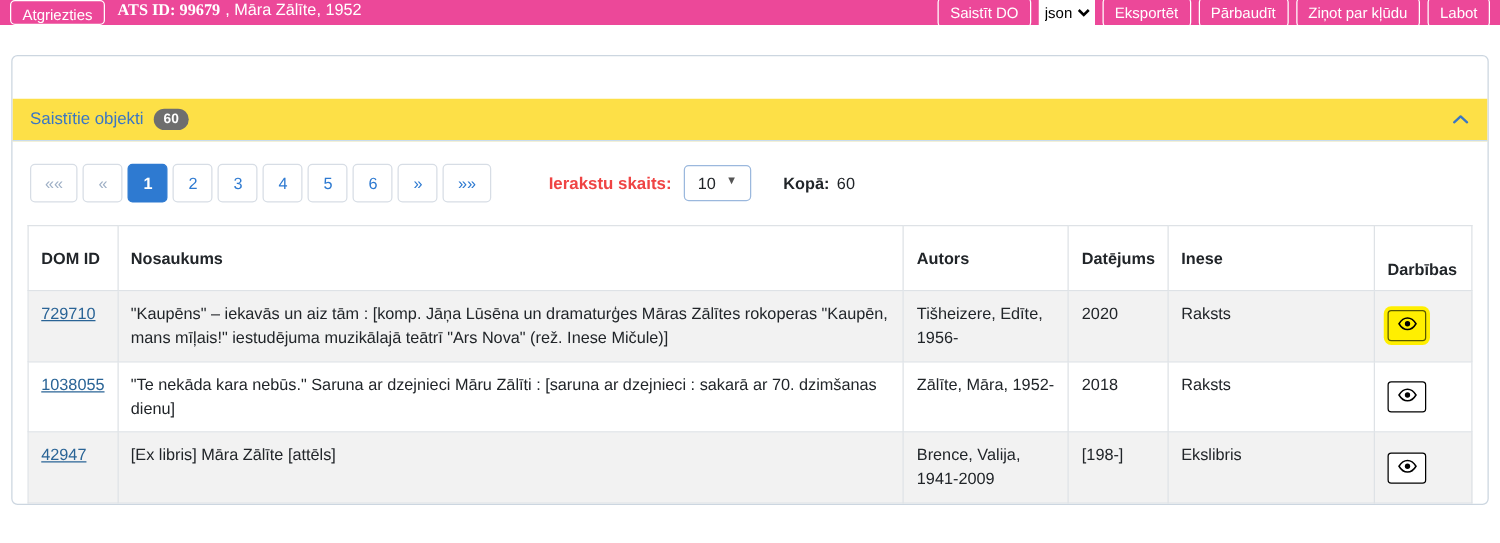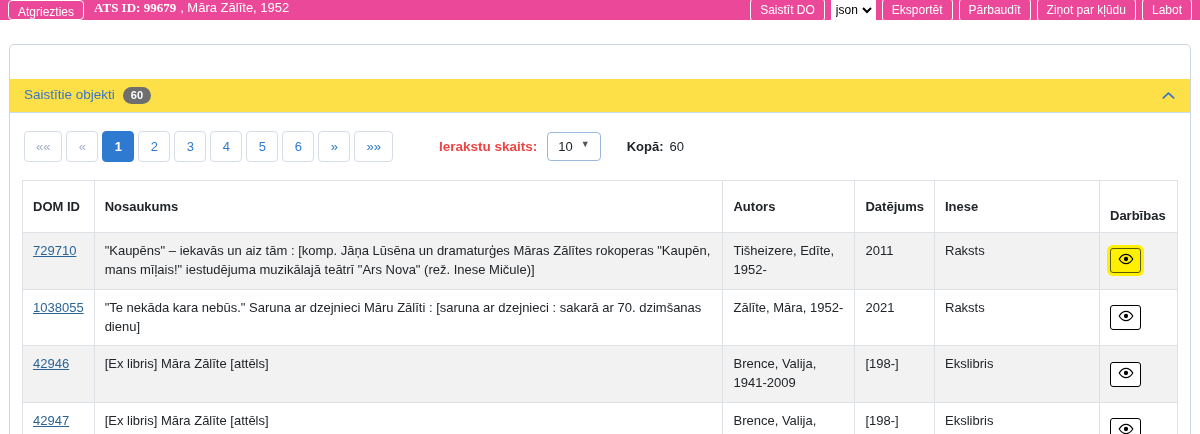--- a/index.html
+++ b/index.html
@@ -154,53 +154,38 @@
           <th>Autors</th>
           <th>Datējums</th>
           <th>Inese</th>
           <th class="th-darbibas">Darbības</th>
         </tr>
       </thead>
       <tbody>
         <tr>
           <td><a href="#" class="id-link">729710</a></td>
           <td>"Kaupēns" – iekavās un aiz tām : [komp. Jāņa Lūsēna un dramaturģes Māras Zālītes rokoperas "Kaupēn, mans mīļais!" iestudējuma muzikālajā teātrī "Ars Nova" (rež. Inese Mičule)]</td>
-          <td>Tišheizere, Edīte, 1952-</td>
-          <td>2011</td>
+          <td>Tišheizere, Edīte, 1956-</td>
+          <td>2020</td>
           <td>Raksts</td>
           <td class="c-act">
             <button class="eye-btn highlighted">
               <span><svg width="16" height="14" viewBox="0 0 24 20">
                     <path d="M12 3C6 3 1.8 10 1.8 10S6 17 12 17s10.2-7 10.2-7S18 3 12 3z" fill="none" stroke="#000" stroke-width="1.8"></path>
                     <circle cx="12" cy="10" r="3.2" fill="#000"></circle>
                   </svg></span>
             </button>
           </td>
         </tr>
         <tr>
           <td><a href="#" class="id-link">1038055</a></td>
           <td>"Te nekāda kara nebūs." Saruna ar dzejnieci Māru Zālīti : [saruna ar dzejnieci : sakarā ar 70. dzimšanas dienu]</td>
           <td>Zālīte, Māra, 1952-</td>
-          <td>2021</td>
+          <td>2018</td>
           <td>Raksts</td>
-          <td class="c-act">
-            <button class="eye-btn">
-              <span><svg width="16" height="14" viewBox="0 0 24 20">
-                    <path d="M12 3C6 3 1.8 10 1.8 10S6 17 12 17s10.2-7 10.2-7S18 3 12 3z" fill="none" stroke="#000" stroke-width="1.8"></path>
-                    <circle cx="12" cy="10" r="3.2" fill="#000"></circle>
-                  </svg></span>
-            </button>
-          </td>
-        </tr>
-        <tr>
-          <td><a href="#" class="id-link">42946</a></td>
-          <td>[Ex libris] Māra Zālīte [attēls]</td>
-          <td>Brence, Valija, 1941-2009</td>
-          <td>[198-]</td>
-          <td>Ekslibris</td>
           <td class="c-act">
             <button class="eye-btn">
               <span><svg width="16" height="14" viewBox="0 0 24 20">
                     <path d="M12 3C6 3 1.8 10 1.8 10S6 17 12 17s10.2-7 10.2-7S18 3 12 3z" fill="none" stroke="#000" stroke-width="1.8"></path>
                     <circle cx="12" cy="10" r="3.2" fill="#000"></circle>
                   </svg></span>
             </button>
           </td>
         </tr>
         <tr>

